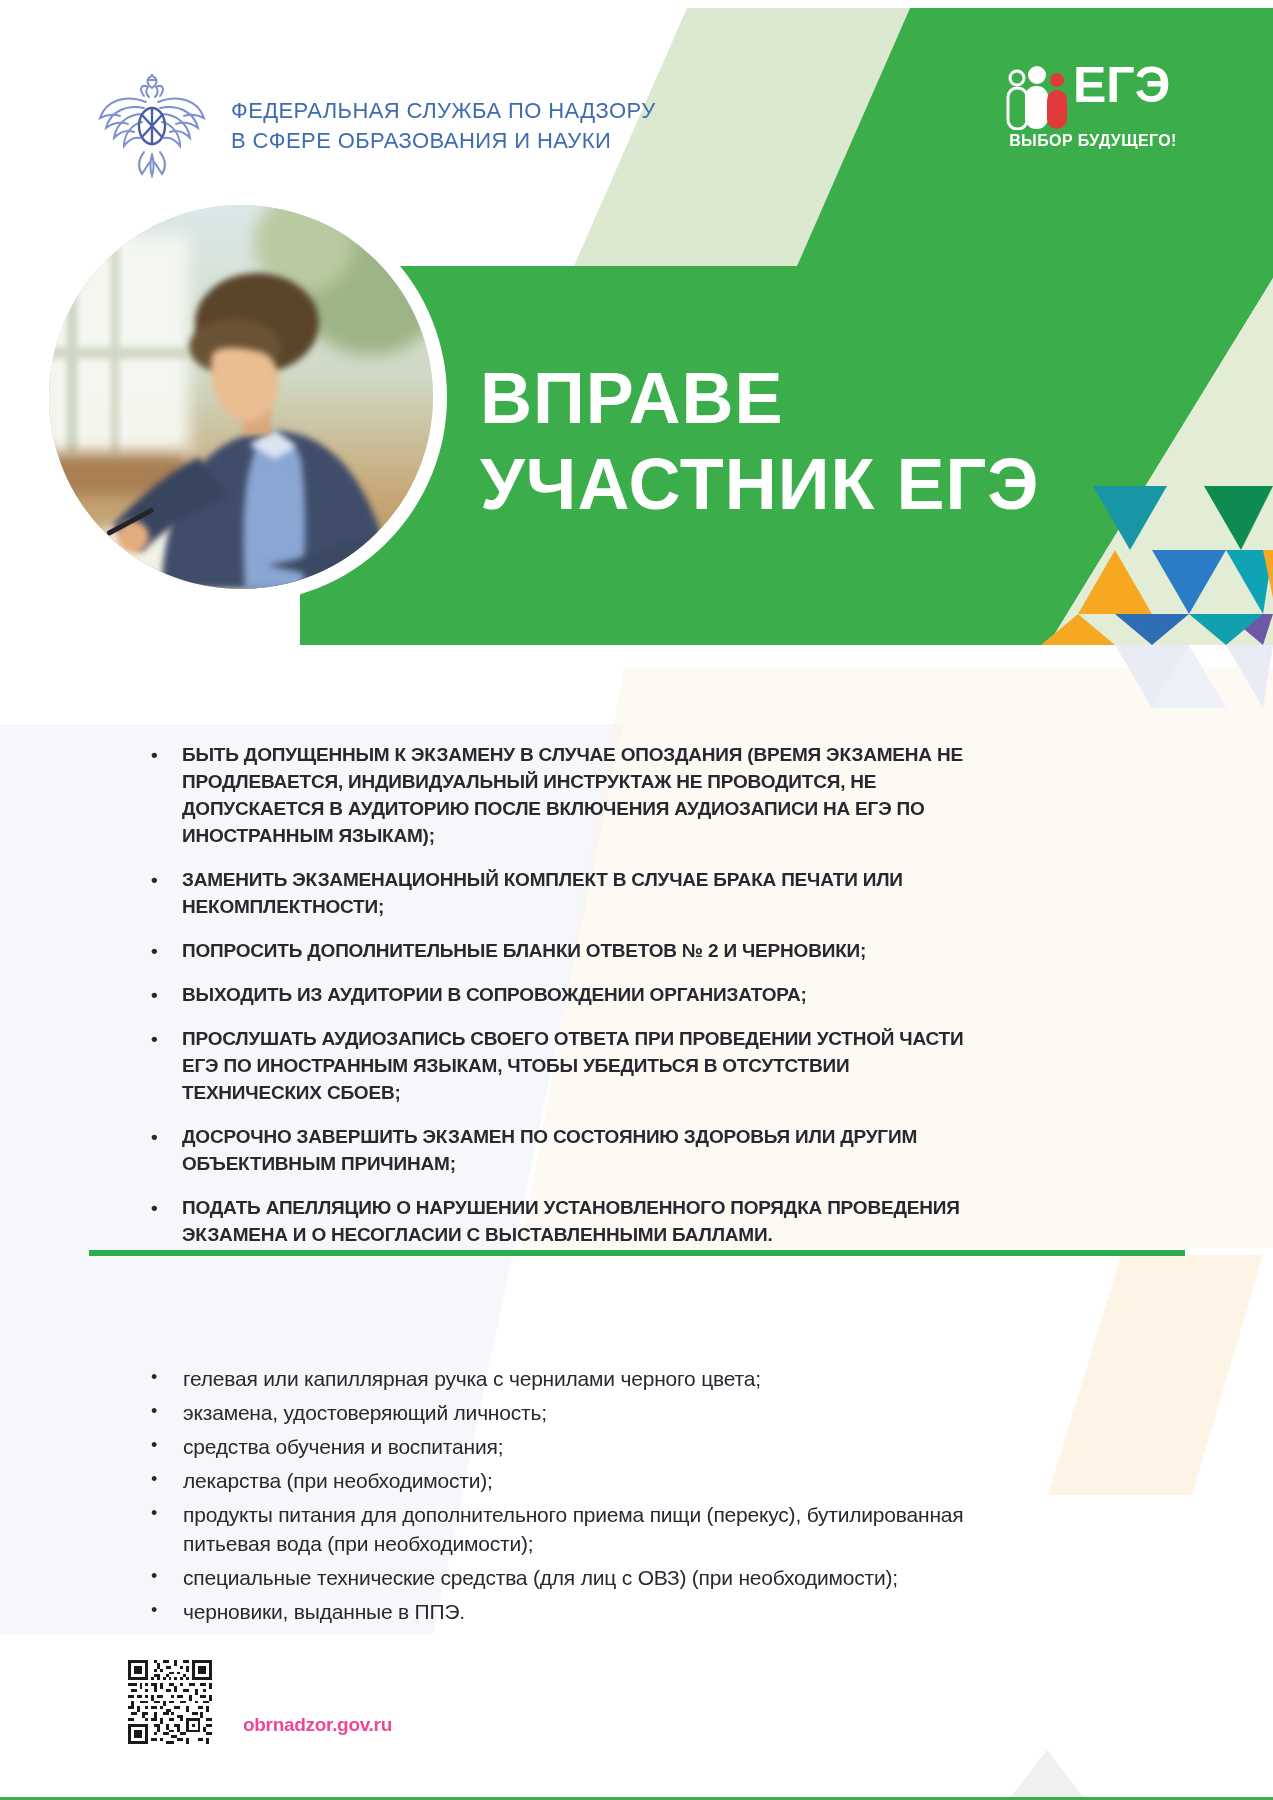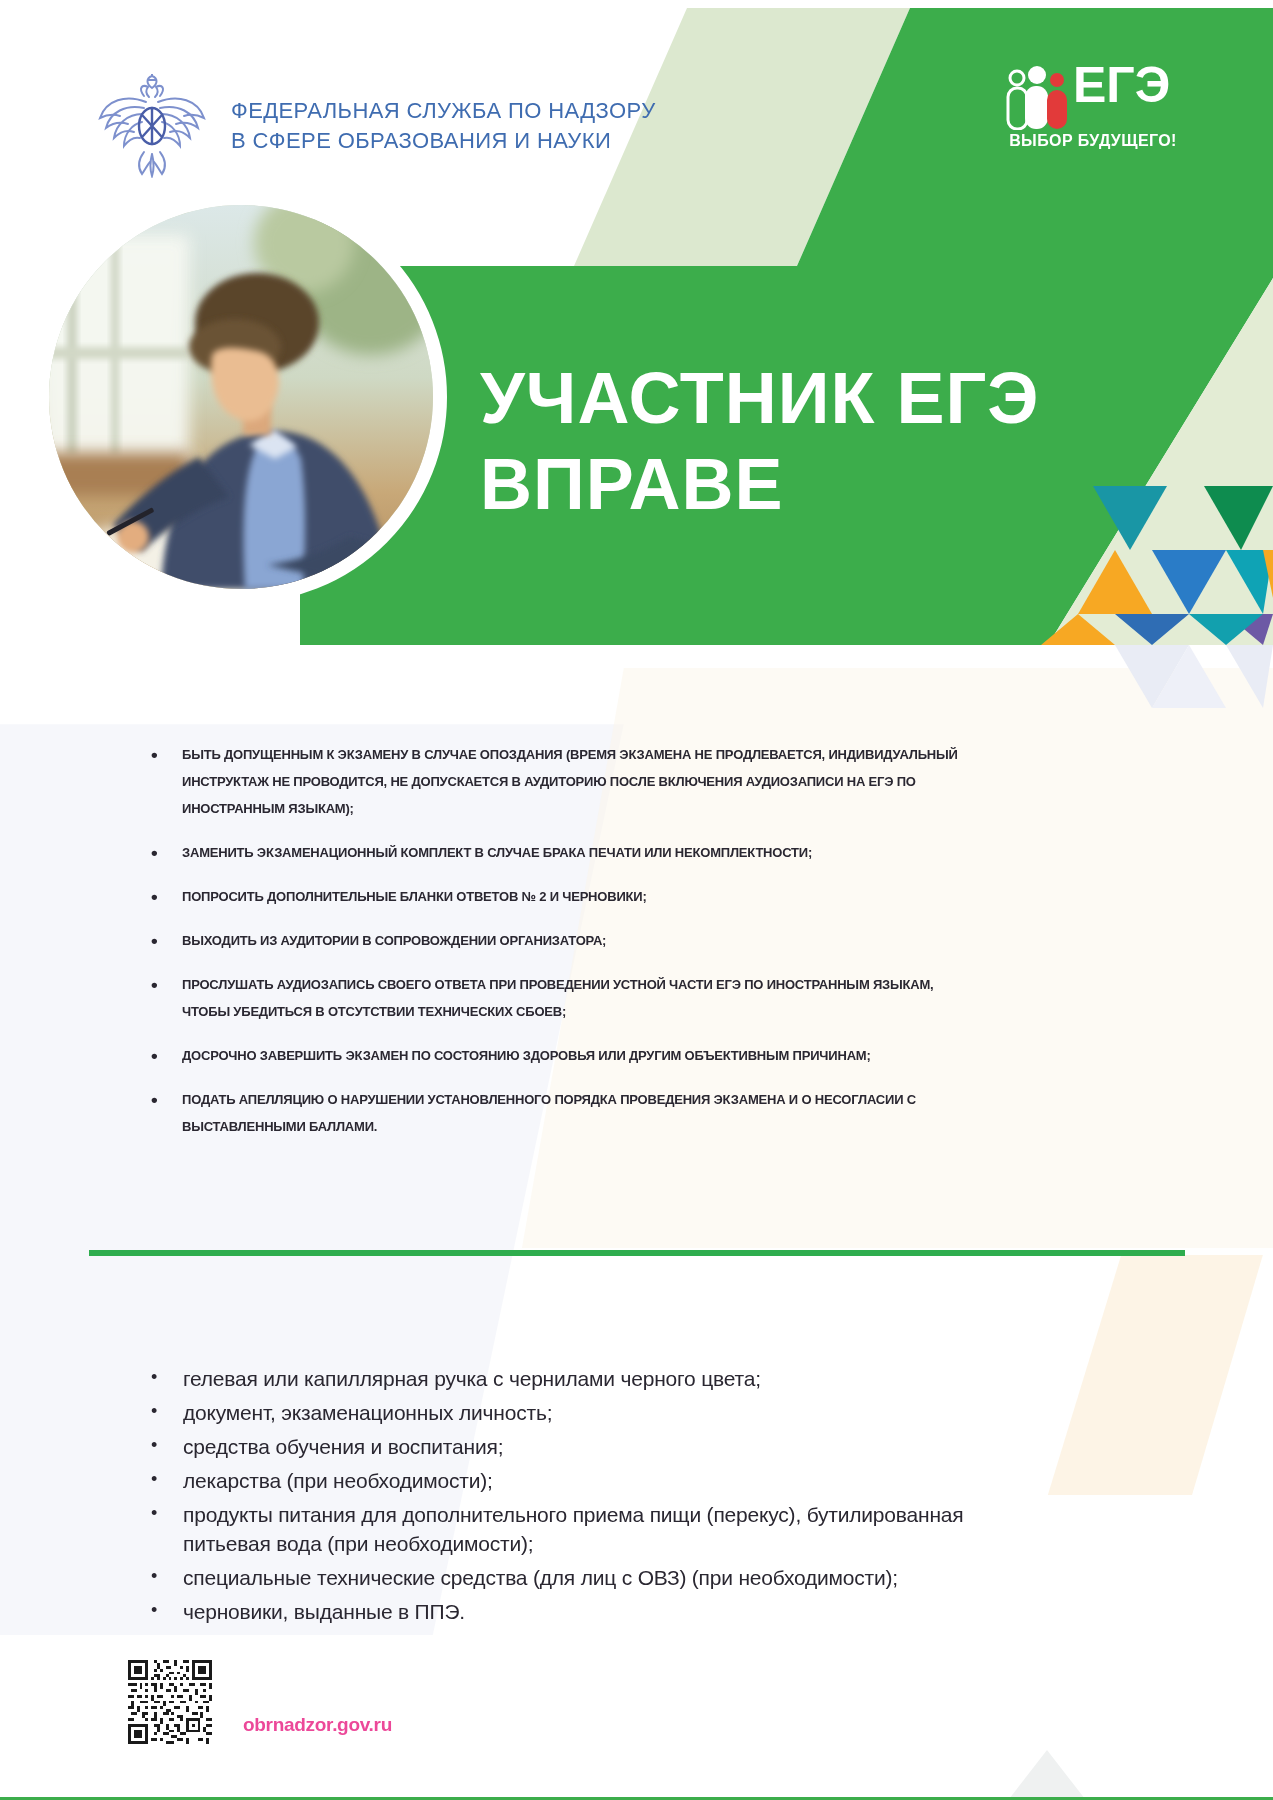--- a/index.html
+++ b/index.html
@@ -42,21 +42,21 @@
   .photo-ring{position:absolute;left:35px;top:183px;width:384px;height:384px;border:14px solid #ffffff;
     border-radius:50%;overflow:hidden;background:#cfd9c4;}
   .photo-ring svg{display:block;width:384px;height:384px;}
 
   
   .title{position:absolute;left:480px;top:347px;color:#ffffff;font-weight:bold;font-size:72px;
     line-height:86px;letter-spacing:1px;}
 
   
   .rights{position:absolute;left:148px;top:733px;width:818px;margin:0;padding:0;list-style:none;
-    color:#2a2731;font-weight:bold;font-size:13px;line-height:27px;letter-spacing:-0.2px;}
+    color:#2a2731;font-weight:bold;font-size:19px;line-height:27px;letter-spacing:-0.2px;}
   .rights li{position:relative;padding-left:34px;margin:0 0 17px 0;}
   .rights li::before{content:"•";position:absolute;left:3px;top:0;font-size:19px;}
 
   
   .divider{position:absolute;left:89px;top:1242px;width:1096px;height:6px;background:#2fad4e;}
   .desk-head{position:absolute;left:148px;top:1272px;color:#2a2731;font-weight:bold;font-size:27px;
     line-height:37px;letter-spacing:-0.2px;}
   .desk{position:absolute;left:148px;top:1356px;width:880px;margin:0;padding:0;list-style:none;
     color:#2a2731;font-weight:normal;font-size:21px;line-height:29px;letter-spacing:-0.2px;}
   .desk li{position:relative;padding-left:35px;margin:0 0 5px 0;}
@@ -173,22 +173,22 @@
       <ellipse cx="186" cy="142" rx="46" ry="28" fill="#6b5334" filter="url(#b3)"></ellipse>
       <path d="M163 150 C158 186 172 212 196 216 C216 218 228 200 230 178 C230 158 220 148 208 146 C190 142 168 140 163 150 Z" fill="#eabd92" filter="url(#b3)"></path>
       <path d="M150 252 C118 268 88 294 64 320 L92 347 C120 320 152 302 180 292 Z" fill="#37455f" filter="url(#b3)"></path>
       <circle cx="84" cy="332" r="16" fill="#e3ad7f" filter="url(#b3)"></circle>
       <rect x="56" y="314" width="52" height="5" rx="2" fill="#23232b" transform="rotate(-28 82 318)"></rect>
       <path d="M300 332 C278 346 248 356 218 360 L330 384 L362 384 C362 360 342 340 300 332 Z" fill="#3a4863" filter="url(#b3)"></path>
     </svg>
   </div>
 
   <div class="title">
+    <div>ВПРАВЕ</div>
     <div>УЧАСТНИК ЕГЭ</div>
-    <div>ВПРАВЕ</div>
   </div>
 
   <ul class="rights">
 
       <li><span>БЫТЬ ДОПУЩЕННЫМ К ЭКЗАМЕНУ В СЛУЧАЕ ОПОЗДАНИЯ (ВРЕМЯ ЭКЗАМЕНА НЕ ПРОДЛЕВАЕТСЯ, ИНДИВИДУАЛЬНЫЙ ИНСТРУКТАЖ НЕ ПРОВОДИТСЯ, НЕ ДОПУСКАЕТСЯ В АУДИТОРИЮ ПОСЛЕ ВКЛЮЧЕНИЯ АУДИОЗАПИСИ НА ЕГЭ ПО ИНОСТРАННЫМ ЯЗЫКАМ);</span></li>
 
       <li><span>ЗАМЕНИТЬ ЭКЗАМЕНАЦИОННЫЙ КОМПЛЕКТ В СЛУЧАЕ БРАКА ПЕЧАТИ ИЛИ НЕКОМПЛЕКТНОСТИ;</span></li>
 
       <li><span>ПОПРОСИТЬ ДОПОЛНИТЕЛЬНЫЕ БЛАНКИ ОТВЕТОВ № 2 И ЧЕРНОВИКИ;</span></li>
 
@@ -200,21 +200,21 @@
 
       <li><span>ПОДАТЬ АПЕЛЛЯЦИЮ О НАРУШЕНИИ УСТАНОВЛЕННОГО ПОРЯДКА ПРОВЕДЕНИЯ ЭКЗАМЕНА И О НЕСОГЛАСИИ С ВЫСТАВЛЕННЫМИ БАЛЛАМИ.</span></li>
     </ul>
 
   <div class="divider"></div>
 
   <ul class="desk">
 
       <li><span>гелевая или капиллярная ручка с чернилами черного цвета;</span></li>
 
-      <li><span>документ, экзаменационных личность;</span></li>
+      <li><span>экзамена, удостоверяющий личность;</span></li>
 
       <li><span>средства обучения и воспитания;</span></li>
 
       <li><span>лекарства (при необходимости);</span></li>
 
       <li><span>продукты питания для дополнительного приема пищи (перекус), бутилированная питьевая вода (при необходимости);</span></li>
 
       <li><span>специальные технические средства (для лиц с ОВЗ) (при необходимости);</span></li>
 
       <li><span>черновики, выданные в ППЭ.</span></li>

